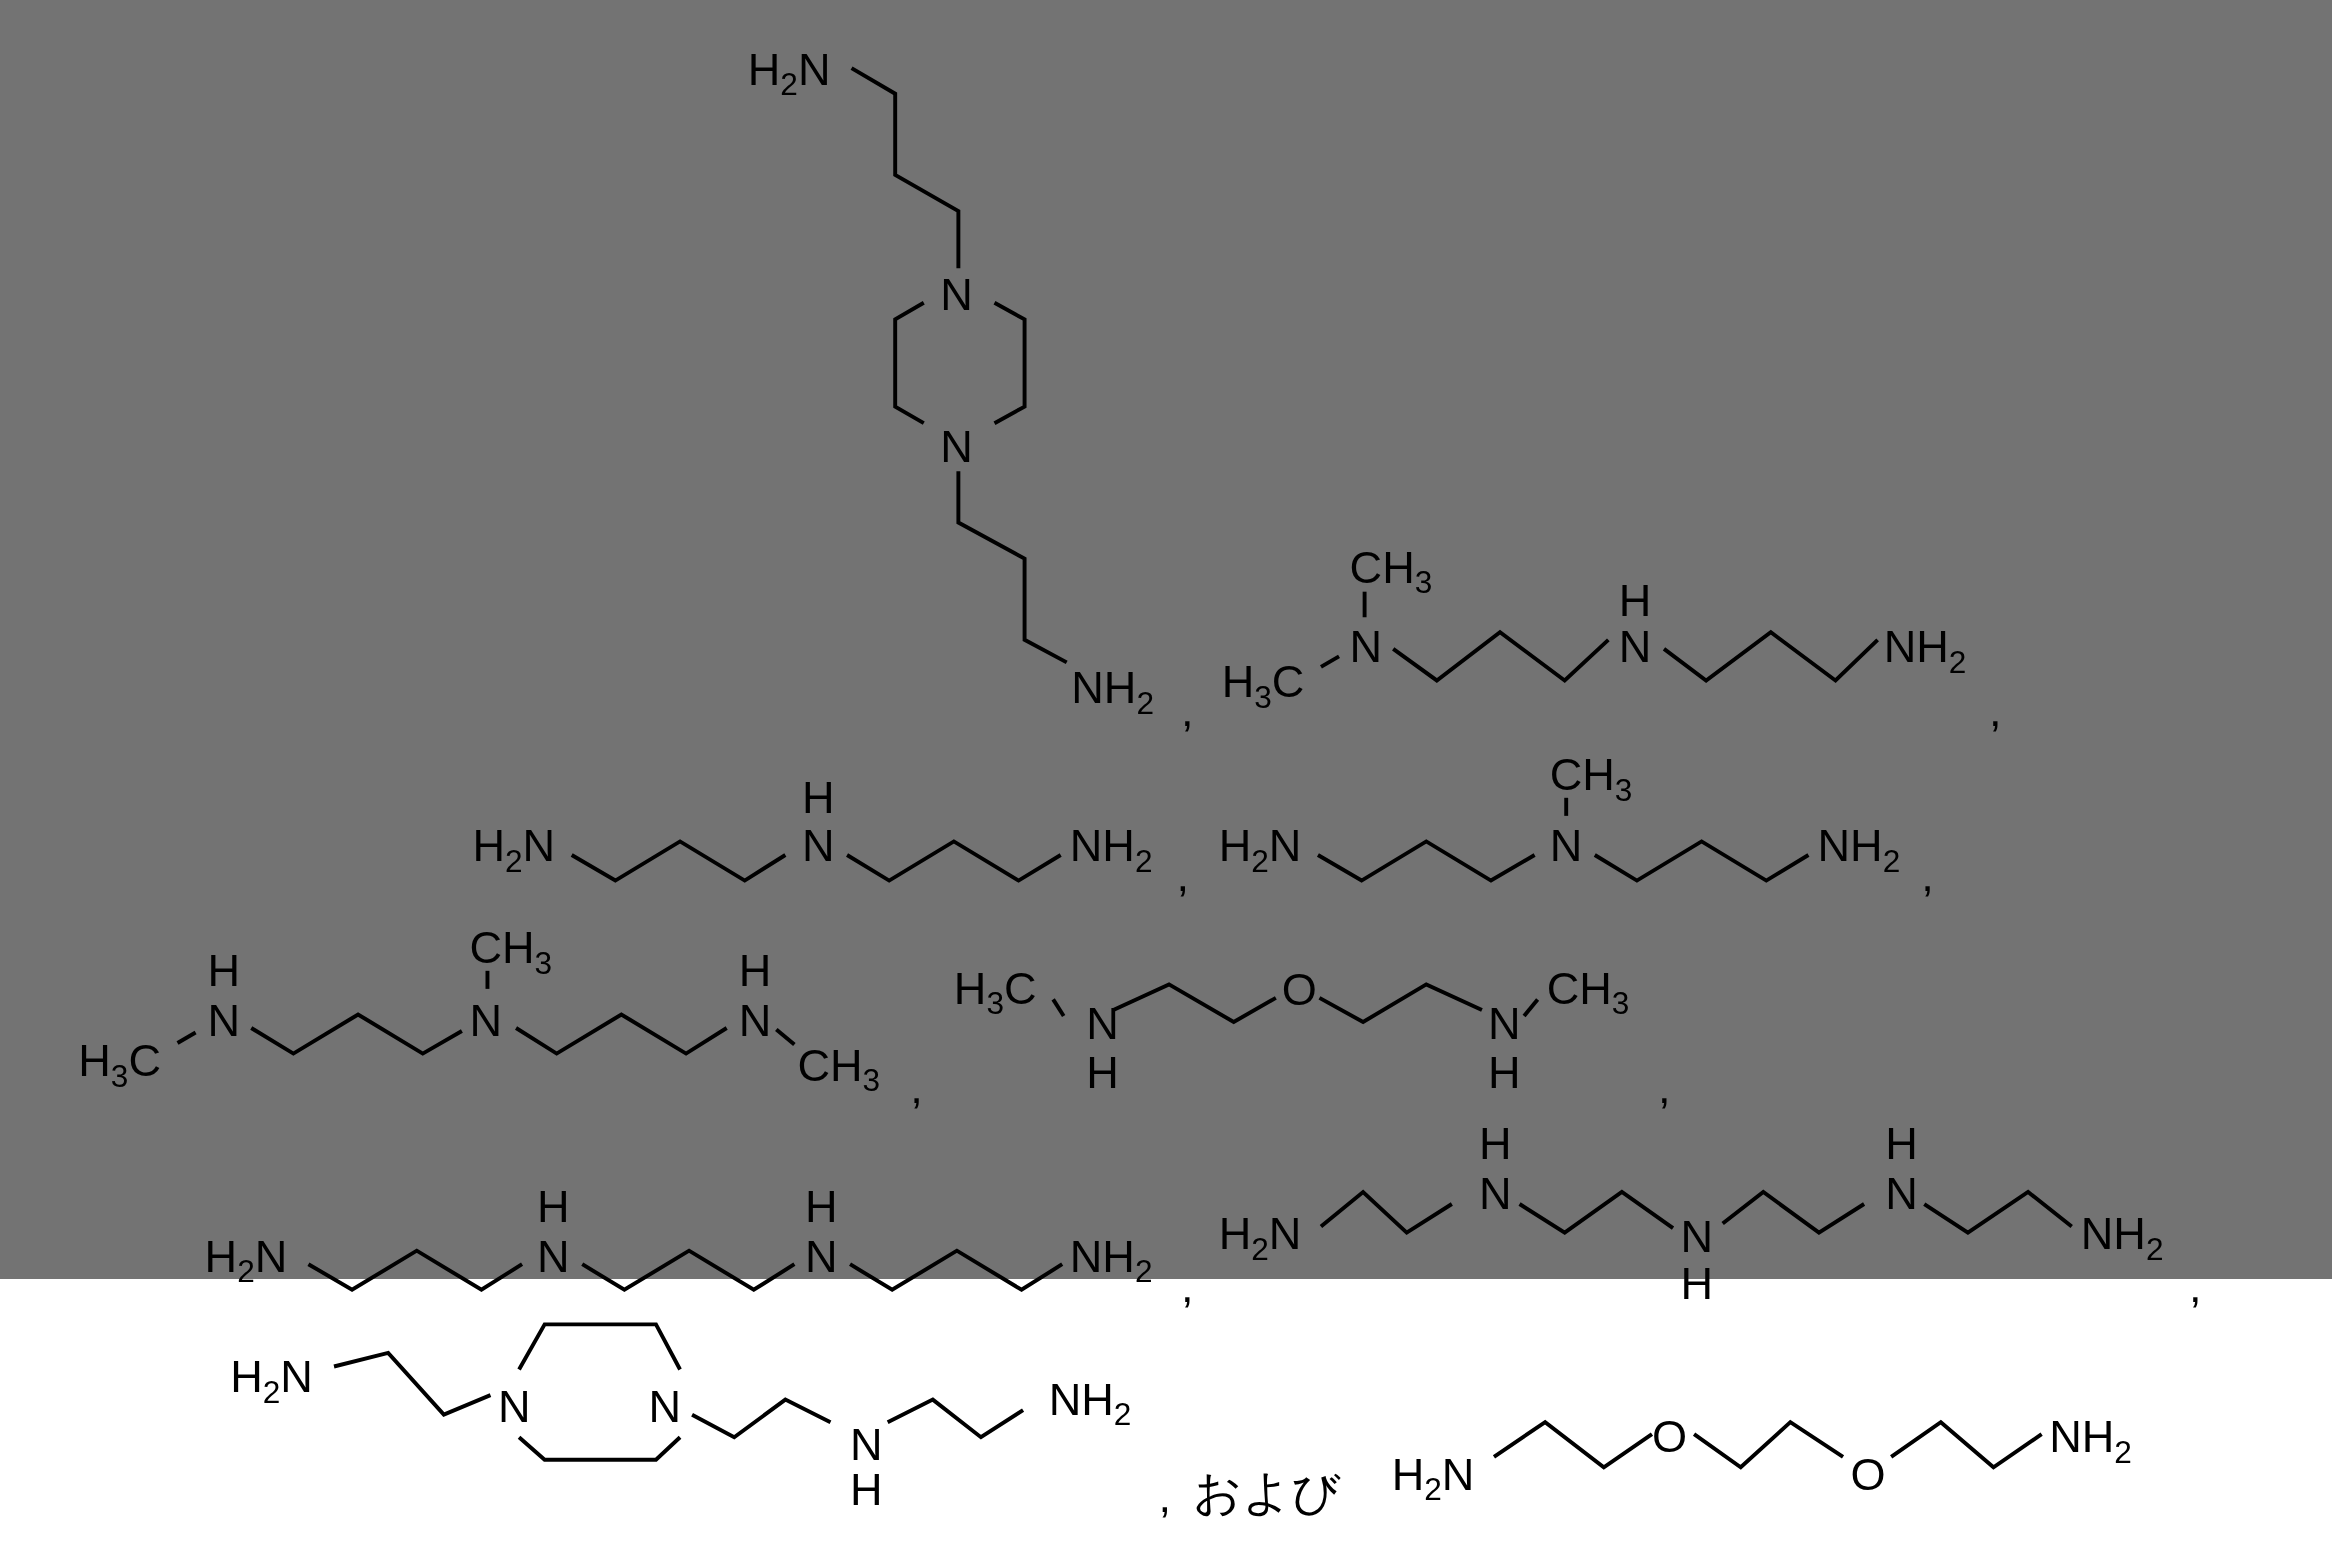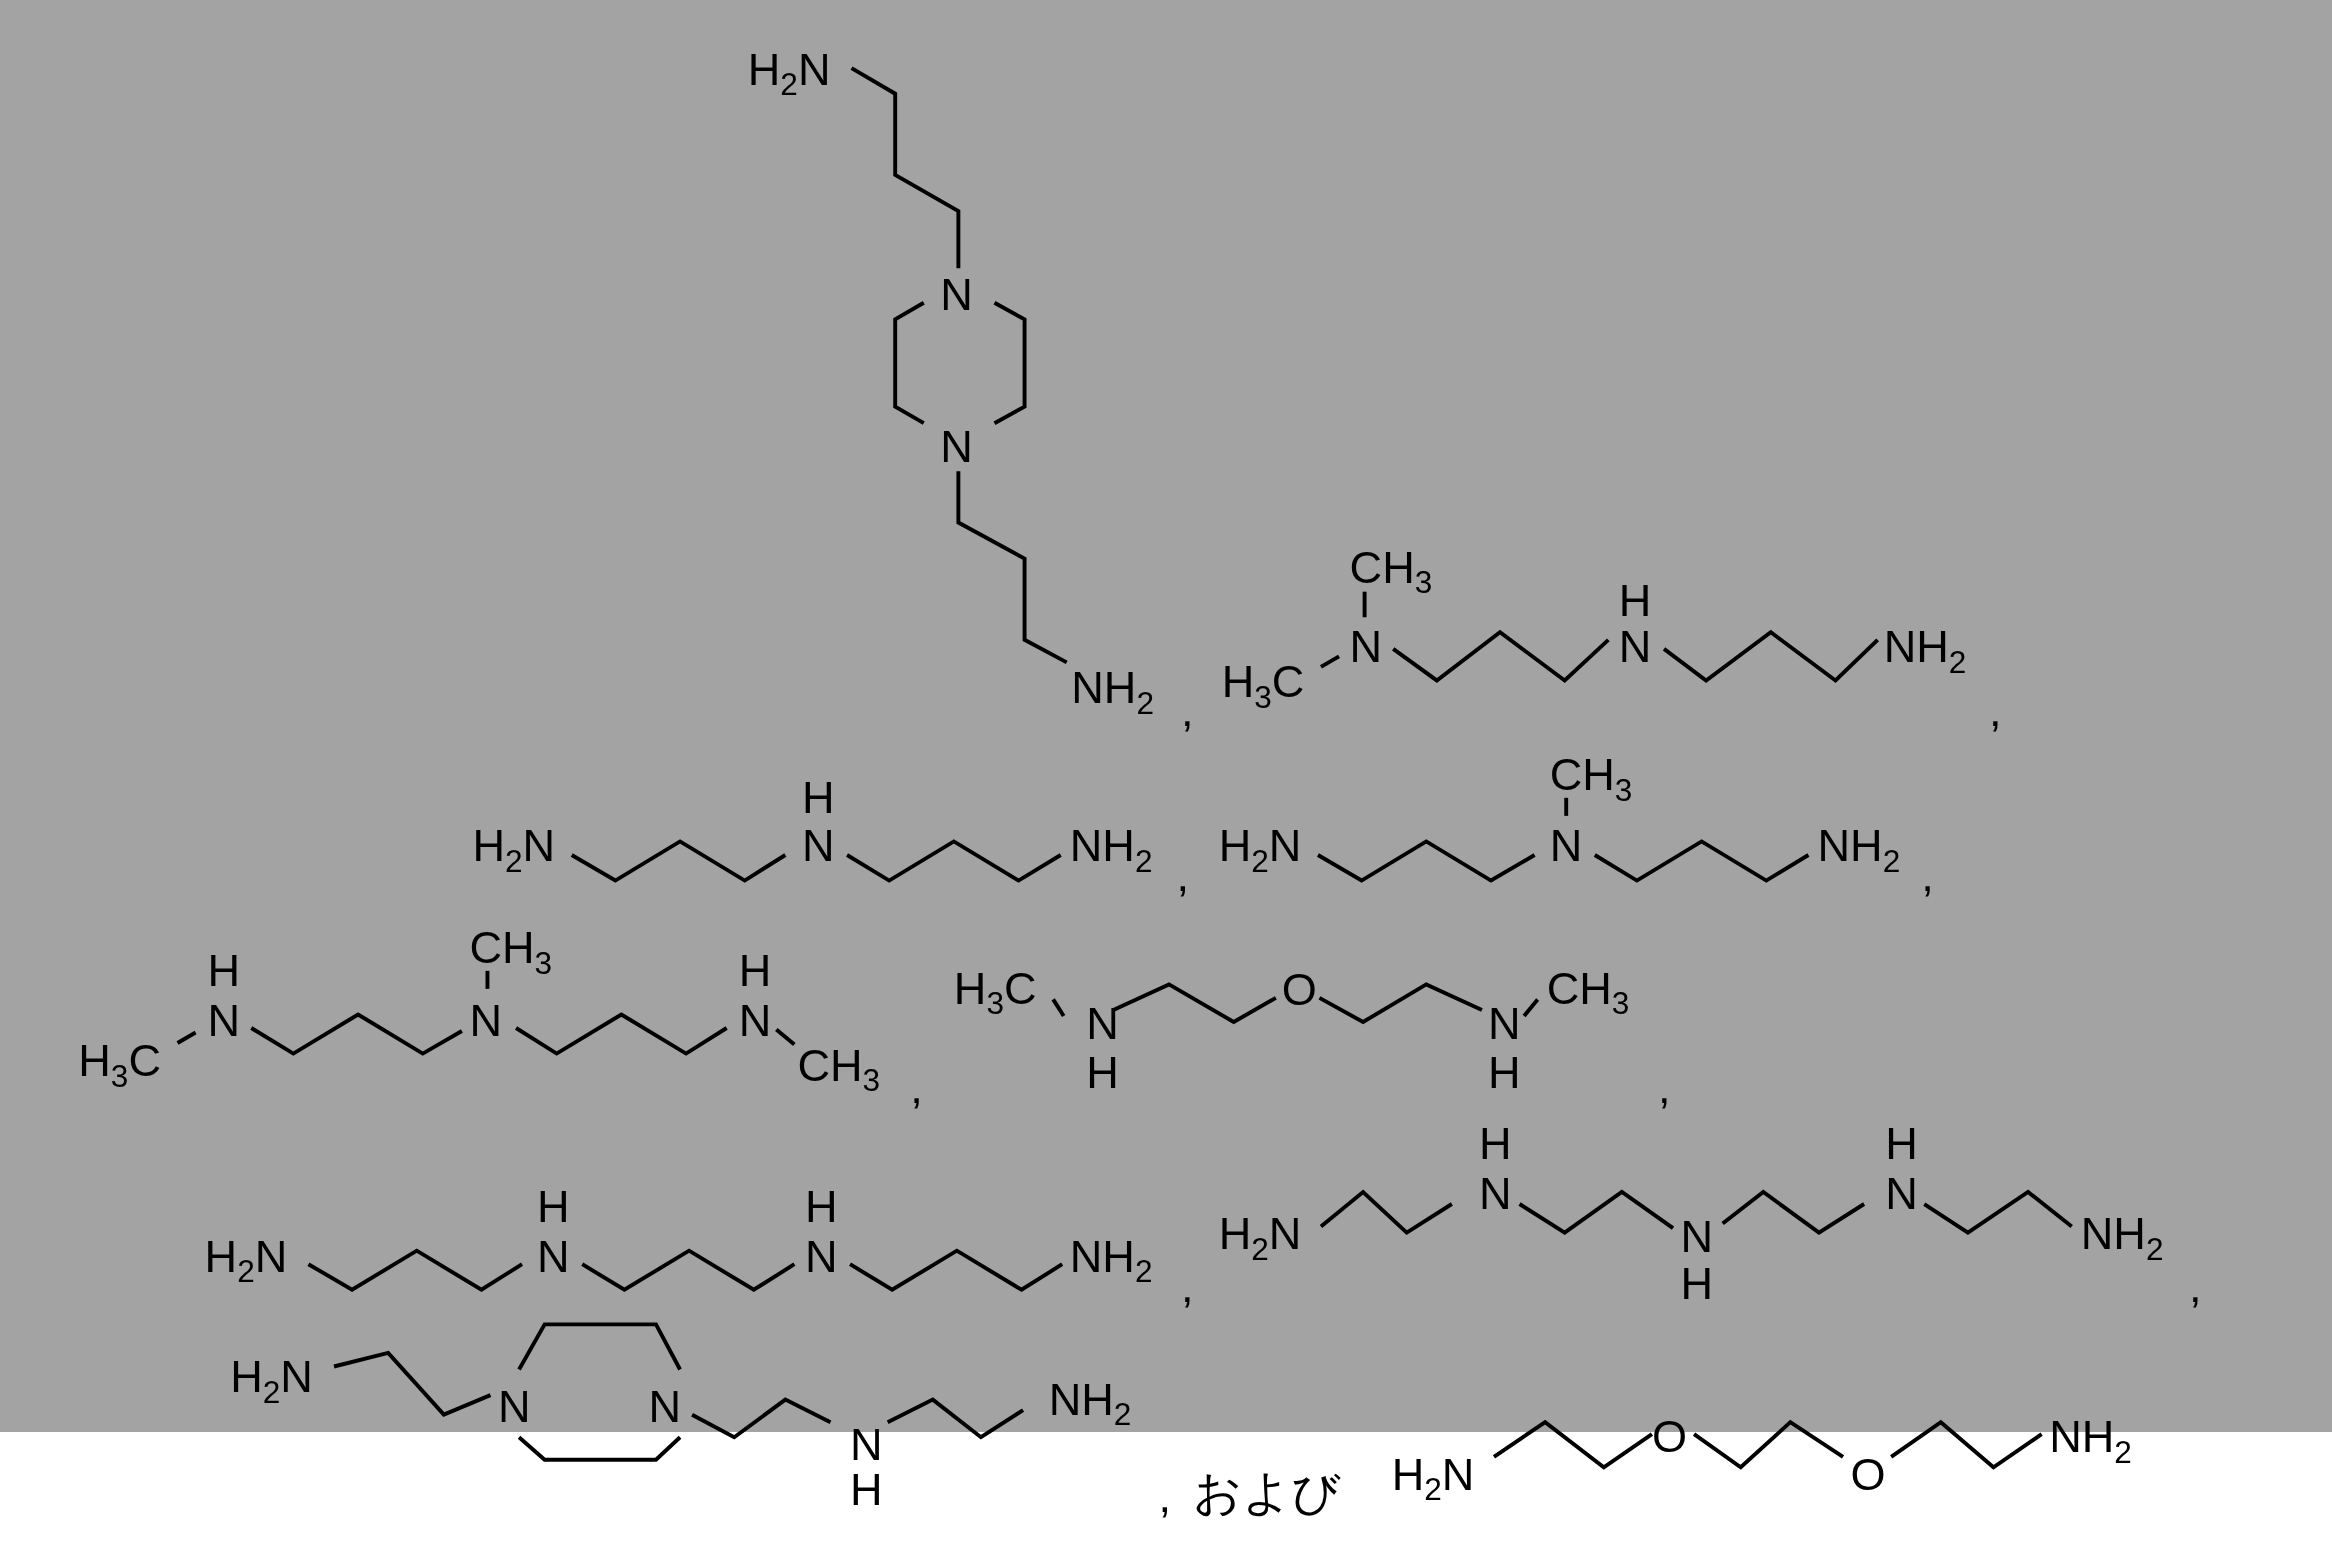--- a/index.html
+++ b/index.html
@@ -1,17 +1,17 @@
 <!DOCTYPE html>
 <html><head>
 <meta charset="utf-8">
 <style>
   html, body { margin:0; padding:0; background:#ffffff; }
   body { width:2332px; height:1561px; overflow:hidden; }
-  #page { position:relative; width:2332px; height:1432px; background:#a3a3a3; }
+  #page { position:relative; width:2332px; height:1279px; background:#737373; }
   svg { position:absolute; left:0; top:0; }
   svg text { font-family:"Liberation Sans", sans-serif; fill:#000; }
   .lbl { font-size:30px; }
   .sub { font-size:21px; }
   .jp { font-size:32px; font-family:"DejaVu Sans", sans-serif; }
   .b { stroke:#000; stroke-width:2.6; fill:none; stroke-linejoin:miter; stroke-linecap:butt; }
 </style>
 </head>
 <body>
 

